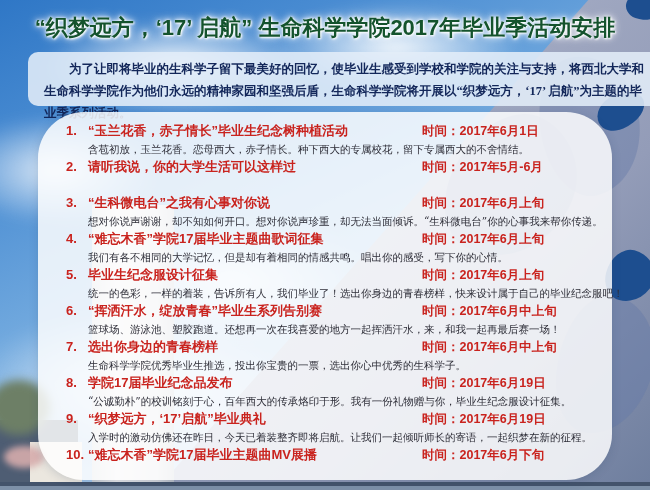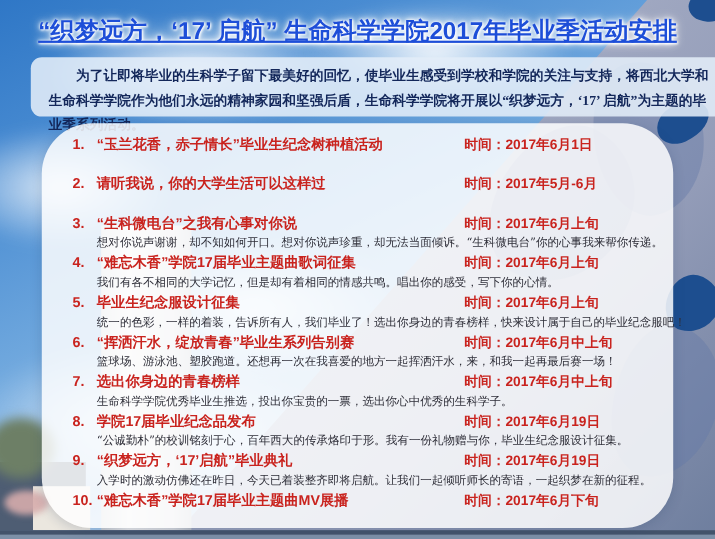--- a/index.html
+++ b/index.html
@@ -32,23 +32,22 @@
   .stroke{position:absolute;border-radius:46% 54% 60% 40%/55% 45% 55% 45%;}
   .s-soft1{left:452px;top:112px;width:120px;height:150px;transform:rotate(28deg);background:rgba(104,124,168,.5);}
   .s-soft2{left:540px;top:55px;width:100px;height:140px;transform:rotate(-14deg);background:rgba(104,124,168,.45);}
   .s-soft3{left:558px;top:295px;width:95px;height:140px;transform:rotate(10deg);background:rgba(104,124,168,.5);}
   .s-dark1{left:596px;top:94px;width:50px;height:34px;transform:rotate(-24deg);background:#1d4e8f;}
   .s-dark2{left:606px;top:250px;width:48px;height:52px;transform:rotate(14deg);background:#1d4e8f;}
   .s-dark3{left:626px;top:-6px;width:34px;height:26px;transform:rotate(20deg);background:#1d4e8f;}
   
   .main-title{
     position:absolute;left:0;top:13px;width:650px;text-align:center;
-    font-size:22px;font-weight:bold;color:#1d4ed8;letter-spacing:0;
+    font-size:22px;font-weight:bold;color:#14532d;letter-spacing:0;
     text-shadow:0 0 3px #fff,0 0 6px rgba(255,255,255,.95),0 0 10px rgba(255,255,255,.85),1px 1px 2px rgba(255,255,255,.9);
-    text-decoration:underline;
   }
   .intro-box{
     position:absolute;left:28px;top:52px;width:640px;height:54px;
     background:rgba(226,237,248,.88);border-radius:10px;
     color:#13275a;font-weight:bold;font-size:12.5px;line-height:22px;
     padding:6px 16px 0;box-sizing:border-box;font-family:Liberation Serif, serif;
   }
   .intro-box p{margin:0;text-indent:2em;}
   .panel{
     position:absolute;left:38px;top:112px;width:574px;height:368px;
@@ -94,20 +93,21 @@
 </div>
 
 <div class="panel">
 
   <div class="item">
     <div class="item-head">
       <span class="num">1.</span>
       <span>“玉兰花香，赤子情长”毕业生纪念树种植活动</span>
       <span class="time"><span>时间：</span><span>2017年6月1日</span></span>
     </div>
+    <div class="desc">含苞初放，玉兰花香。恋母西大，赤子情长。种下西大的专属校花，留下专属西大的不舍情结。</div>
   </div>
 
   <div class="item">
     <div class="item-head">
       <span class="num">2.</span>
       <span>请听我说，你的大学生活可以这样过</span>
       <span class="time"><span>时间：</span><span>2017年5月-6月</span></span>
     </div>
   </div>
 

